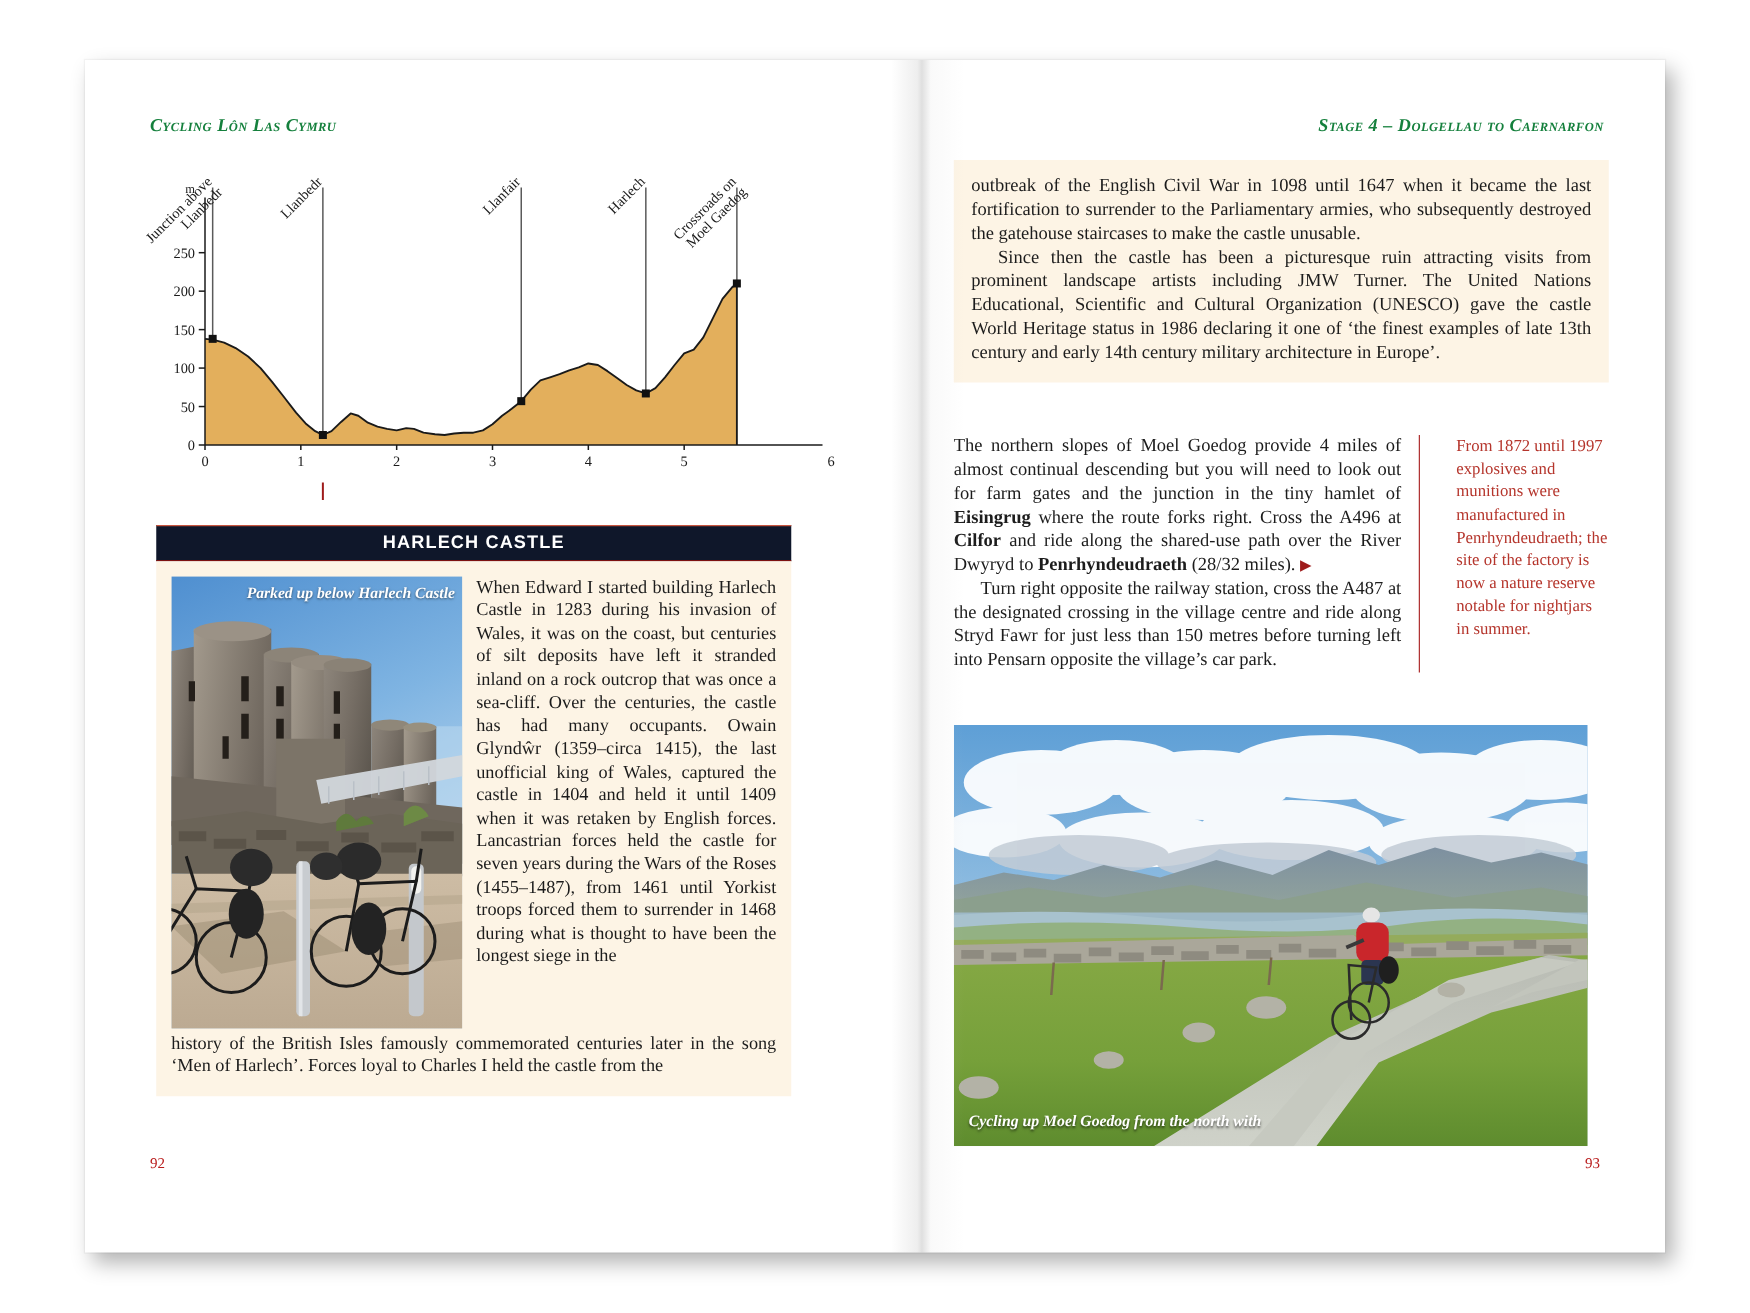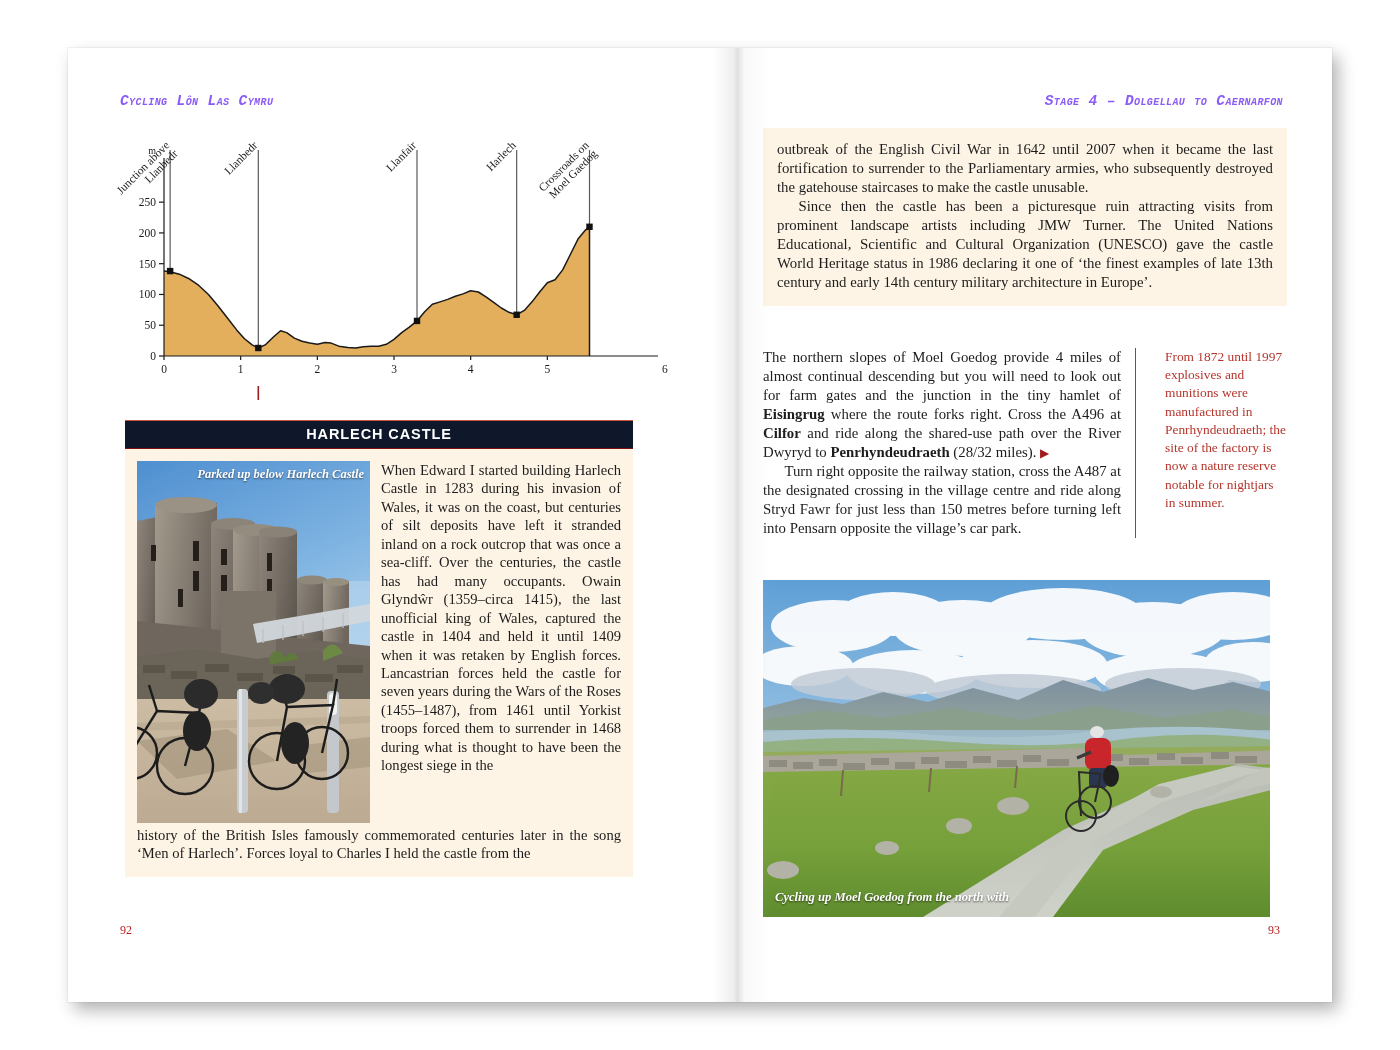--- a/index.html
+++ b/index.html
@@ -27,23 +27,23 @@
       rgba(200,200,200,.10) 62%,
       rgba(255,255,255,0) 100%);
     pointer-events:none;z-index:40;
   }
   .page{position:absolute;top:0;height:954px;}
   .page-left{left:0;width:636px;}
   .page-right{left:636px;width:628px;}
 
   .running-head{
     position:absolute;top:45px;
-    font-family:Liberation Mono, monospace;
+    font-family:Liberation Serif, serif;
     font-style:italic;font-weight:bold;
-    color:#8b5cf6;
+    color:#15803d;
     font-size:14.5px;
     letter-spacing:.4px;
     font-variant:small-caps;
     white-space:nowrap;
   }
   .rh-left{left:52px;}
   .rh-right{right:49px;}
 
   .folio{
     position:absolute;bottom:64px;
@@ -351,21 +351,21 @@
     </div>
 
     <div class="folio folio-left">92</div>
   </div>
 
   <div class="page page-right">
 
     <div class="running-head rh-right">Stage 4 – Dolgellau to Caernarfon</div>
 
     <div class="tint-box">
-      <p>outbreak of the English Civil War in 1642 until 2007 when it became the last fortification to surrender to the Parliamentary armies, who subsequently destroyed the gatehouse staircases to make the castle unusable.</p>
+      <p>outbreak of the English Civil War in 1098 until 1647 when it became the last fortification to surrender to the Parliamentary armies, who subsequently destroyed the gatehouse staircases to make the castle unusable.</p>
       <p>Since then the castle has been a picturesque ruin attracting visits from prominent landscape artists including JMW Turner. The United Nations Educational, Scientific and Cultural Organization (UNESCO) gave the castle World Heritage status in 1986 declaring it one of ‘the finest examples of late 13th century and early 14th century military architecture in Europe’.</p>
     </div>
 
     <div class="body-zone">
       <div class="body-main">
         <p>
           <span>The northern slopes of Moel Goedog provide 4 miles of almost continual descending but you will need to look out for farm gates and the junction in the tiny hamlet of </span><b>Eisingrug</b><span> where the route forks right. Cross the A496 at </span><b>Cilfor</b><span> and ride along the shared-use path over the River Dwyryd to </span><b>Penrhyndeudraeth</b><span> (28/32 miles). </span><span class="arrow">▶</span>
         </p>
         <p>Turn right opposite the railway station, cross the A487 at the designated crossing in the village centre and ride along Stryd Fawr for just less than 150 metres before turning left into Pensarn opposite the village’s car park.</p>
       </div>

